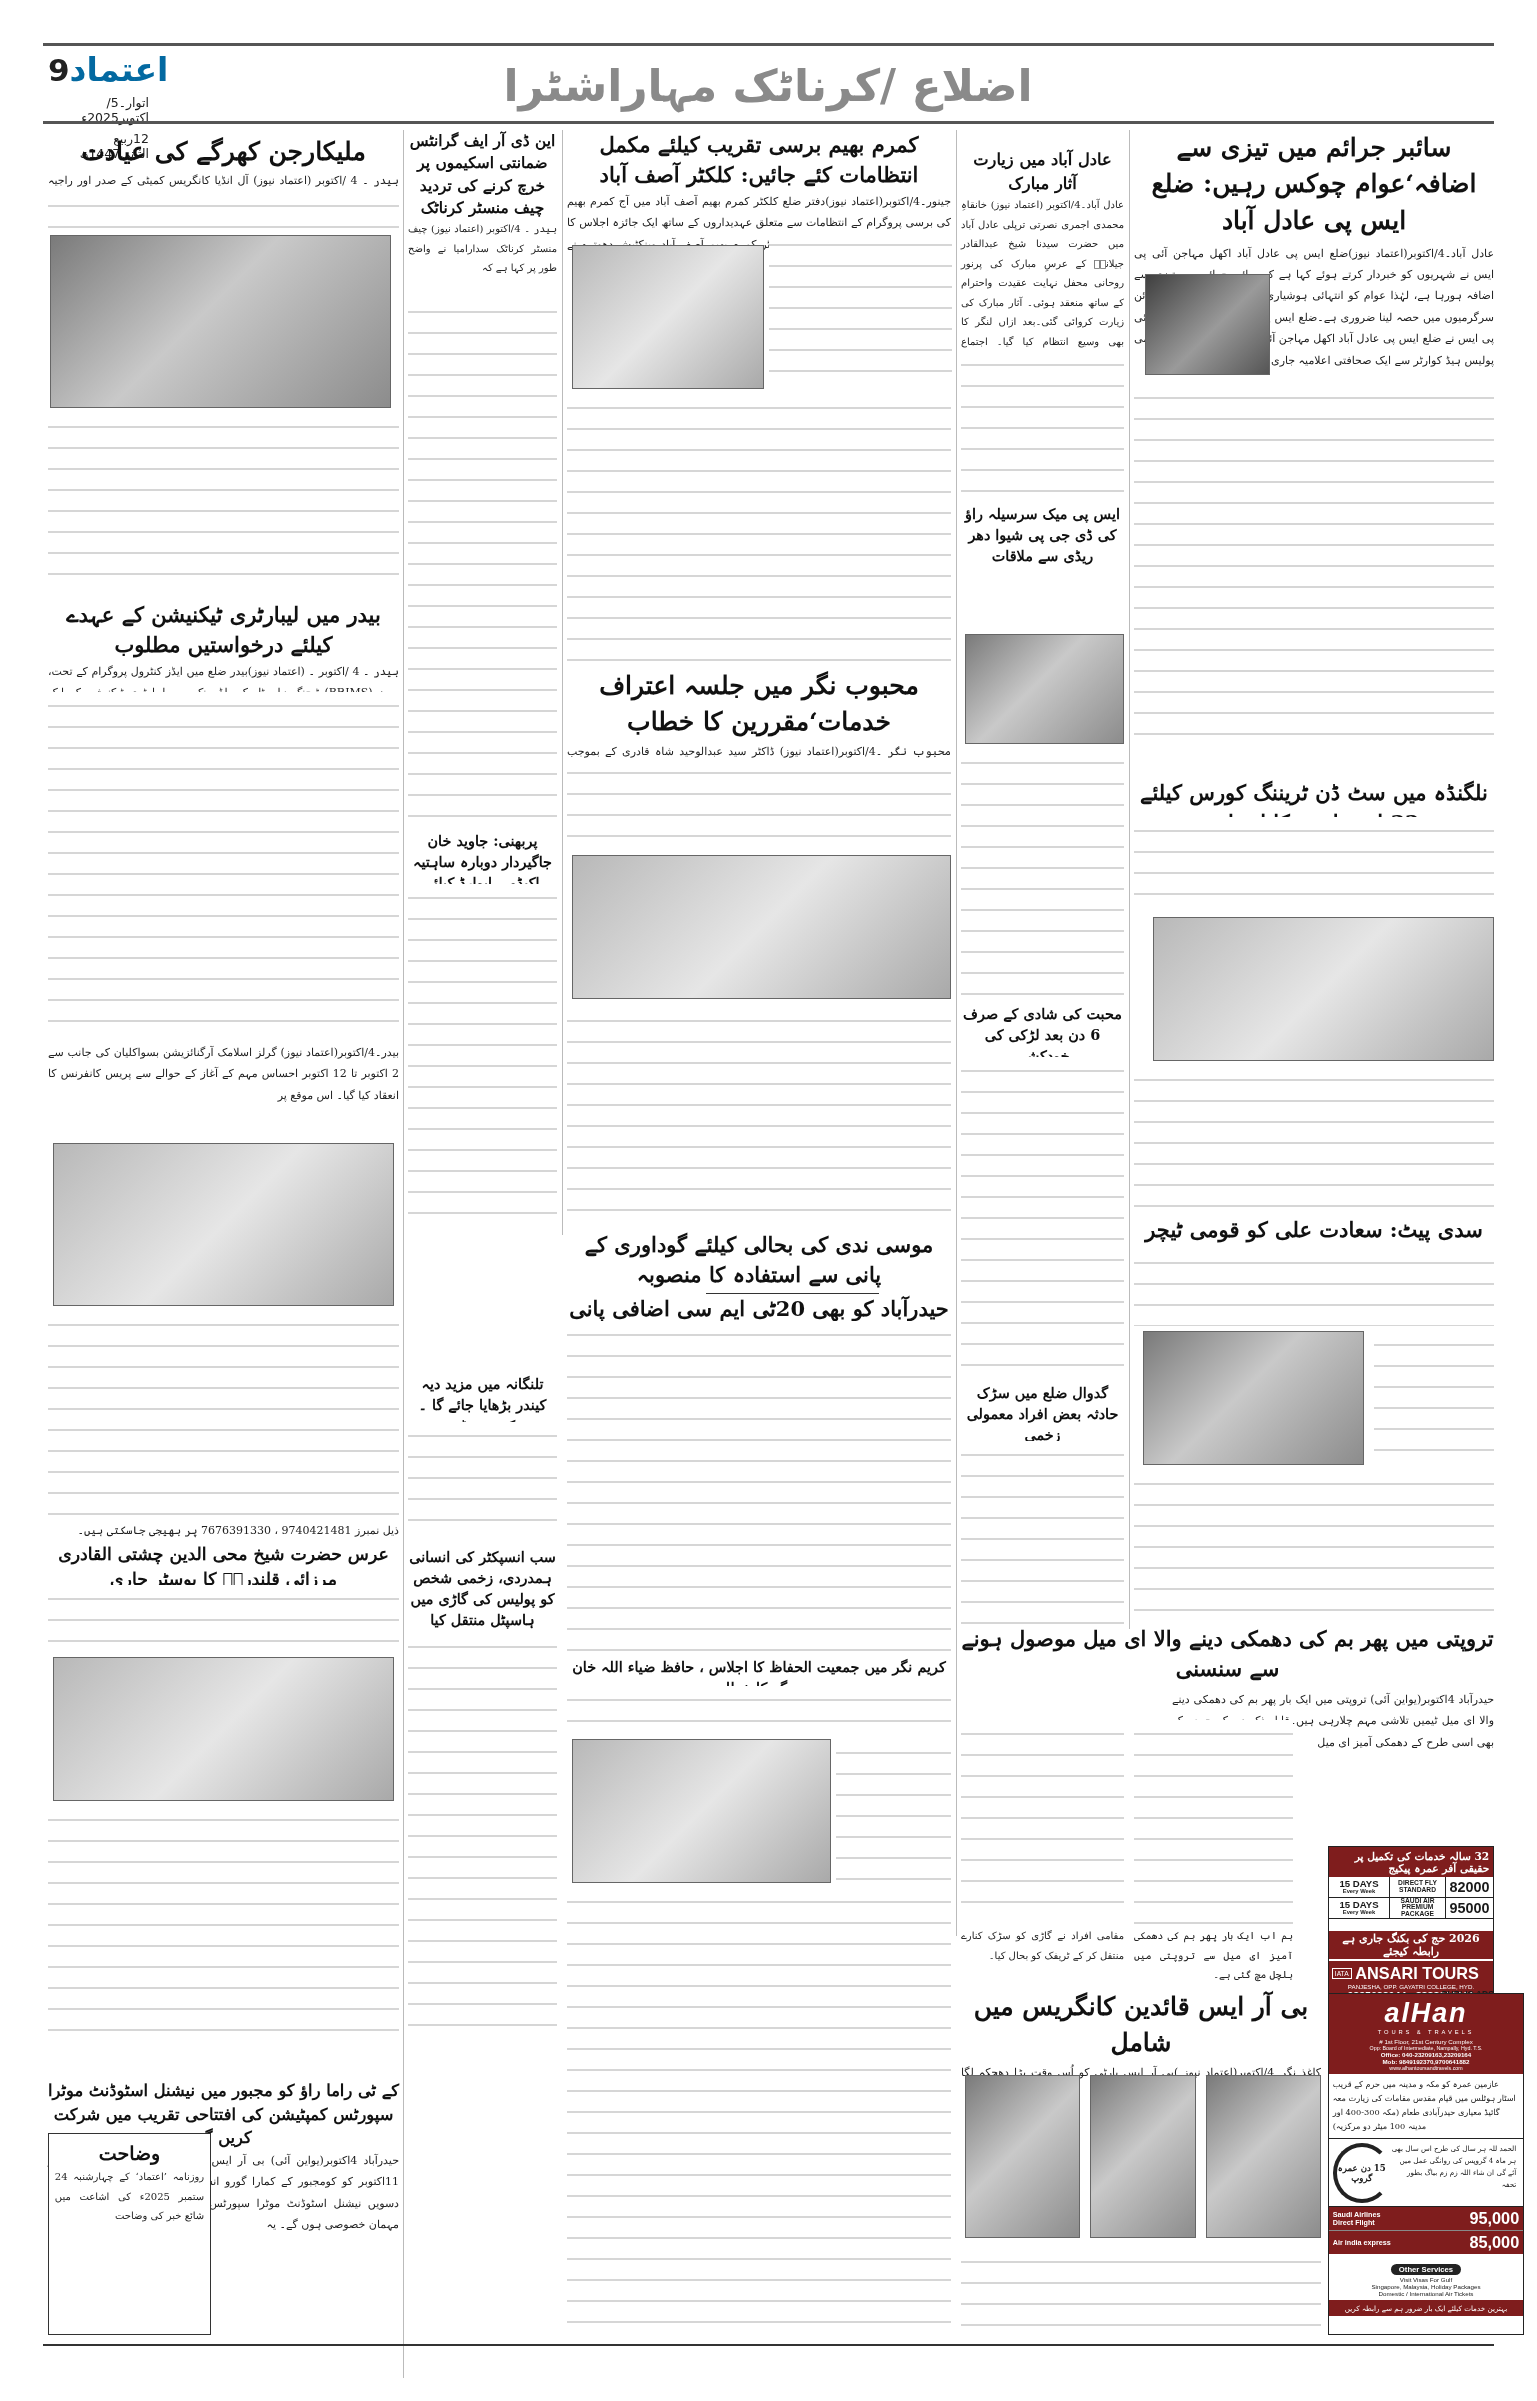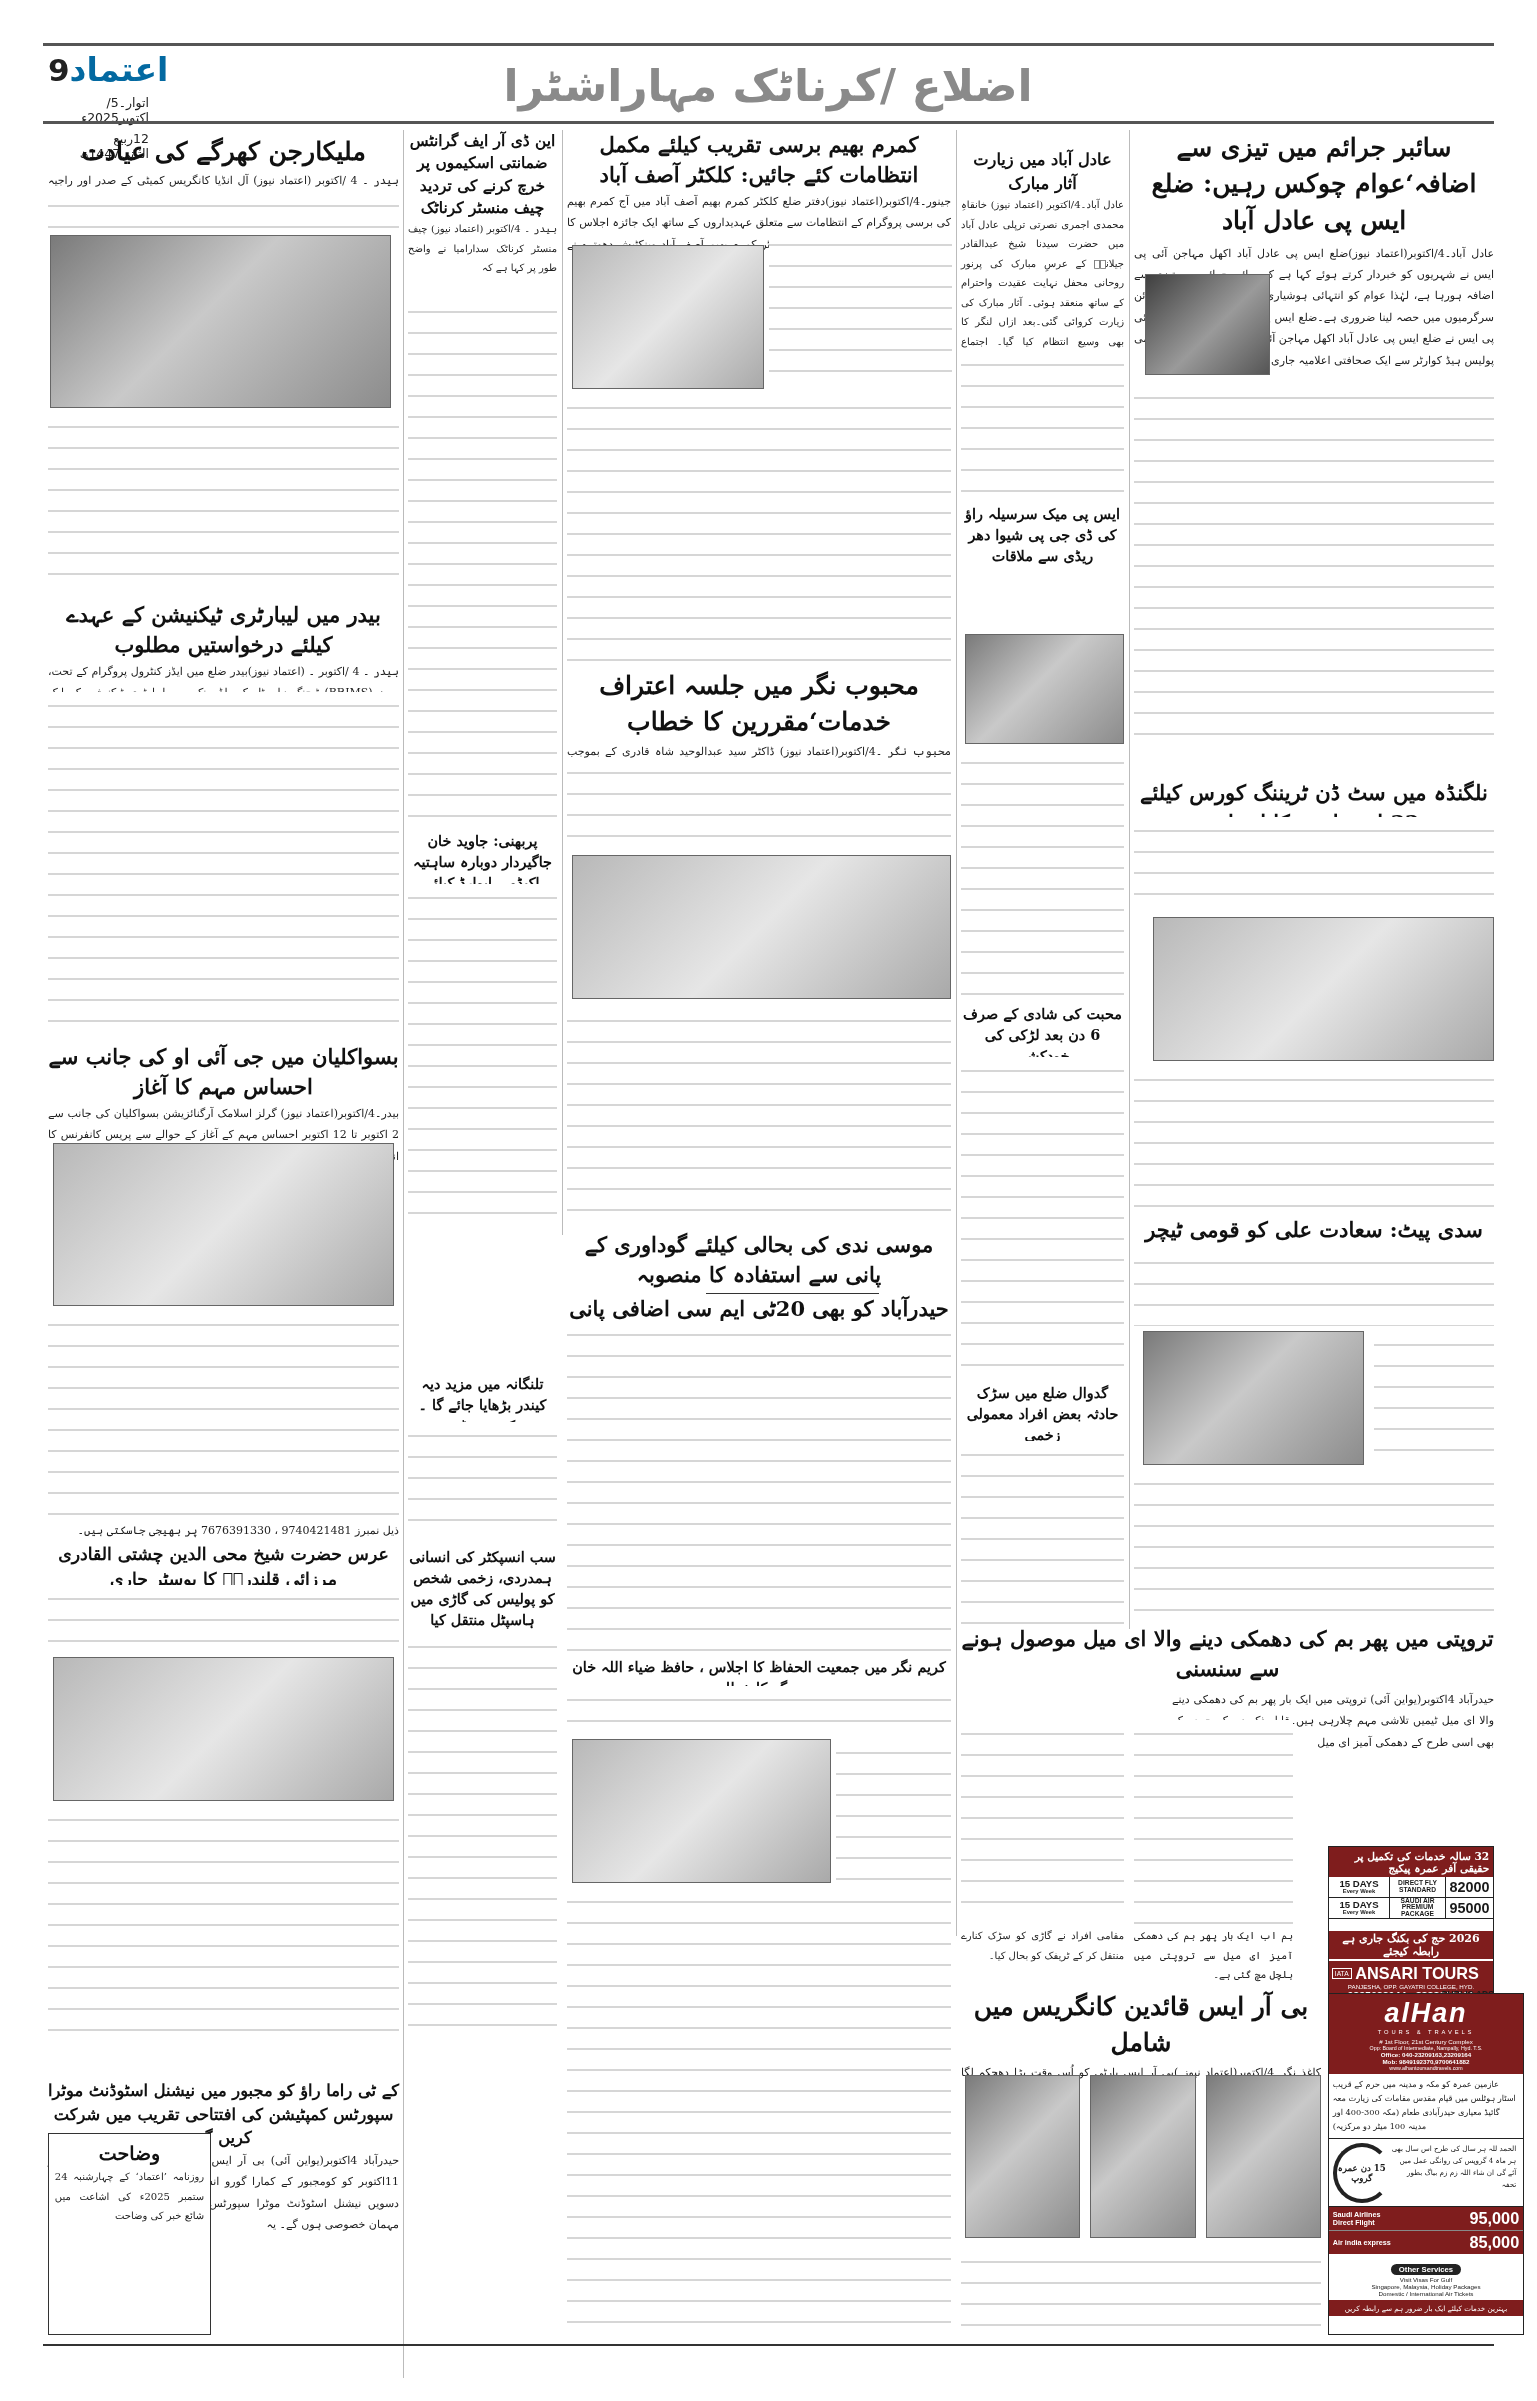--- a/index.html
+++ b/index.html
@@ -227,21 +227,20 @@
 <div class="photo" style="left:50px; top:235px; width:341px; height:173px;"></div>
 <div class="abs" style="left:48px; top:413px; width:351px; height:178px; background: repeating-linear-gradient(#fff 0 13.4px, #d6d6d6 13.4px 15.4px, #fff 15.4px 21px);"></div>
 
 <div class="abs" style="left:48px; top:600px; width:351px;">
   <div class="headline">بیدر میں لیبارٹری ٹیکنیشن کے عہدے کیلئے درخواستیں مطلوب</div>
   <div class="body-text">بیدر ۔ 4 /اکتوبر ۔ (اعتماد نیوز)بیدر ضلع میں ایڈز کنٹرول پروگرام کے تحت، برمز (BRIMS) ٹیچنگ ہاسپٹل کے بلڈ بینک میں لیبارٹری ٹیکنیشن کے ایک عہدے پر تقرری کیلئے اہل</div>
 </div>
 <div class="abs" style="left:48px; top:692px; width:351px; height:341px; background: repeating-linear-gradient(#fff 0 13.4px, #d6d6d6 13.4px 15.4px, #fff 15.4px 21px);"></div>
 
 <div class="abs" style="left:48px; top:1042px; width:351px;">
-  <div class="headline">بسواکلیان میں جی آئی او کی جانب سے احساس مہم کا آغاز</div>
   <div class="body-text">بیدر۔4/اکتوبر(اعتماد نیوز) گرلز اسلامک آرگنائزیشن بسواکلیان کی جانب سے 2 اکتوبر تا 12 اکتوبر احساس مہم کے آغاز کے حوالے سے پریس کانفرنس کا انعقاد کیا گیا۔ اس موقع پر</div>
 </div>
 <div class="photo light" style="left:53px; top:1143px; width:341px; height:163px;"></div>
 <div class="abs" style="left:48px; top:1311px; width:351px; height:207px; background: repeating-linear-gradient(#fff 0 13.4px, #d6d6d6 13.4px 15.4px, #fff 15.4px 21px);"></div>
 <div class="abs body-text" style="left:48px; top:1520px; width:351px; text-align:right;">ذیل نمبرز 9740421481 ، 7676391330 پر بھیجی جاسکتی ہیں۔</div>
 
 <div class="abs" style="left:48px; top:1542px; width:351px;">
   <div class="headline" style="font-size:17.3px;">عرس حضرت شیخ محی الدین چشتی القادری مرزائی قلندریؒ کا پوسٹر جاری</div>
 </div>
 <div class="abs" style="left:48px; top:1585px; width:351px; height:67px; background: repeating-linear-gradient(#fff 0 13.4px, #d6d6d6 13.4px 15.4px, #fff 15.4px 21px);"></div>

